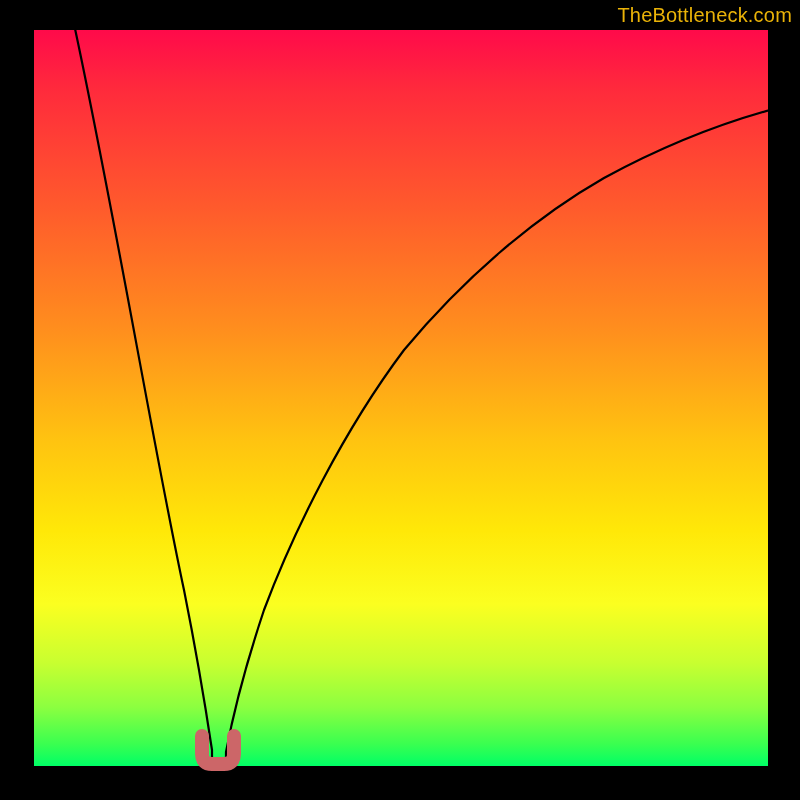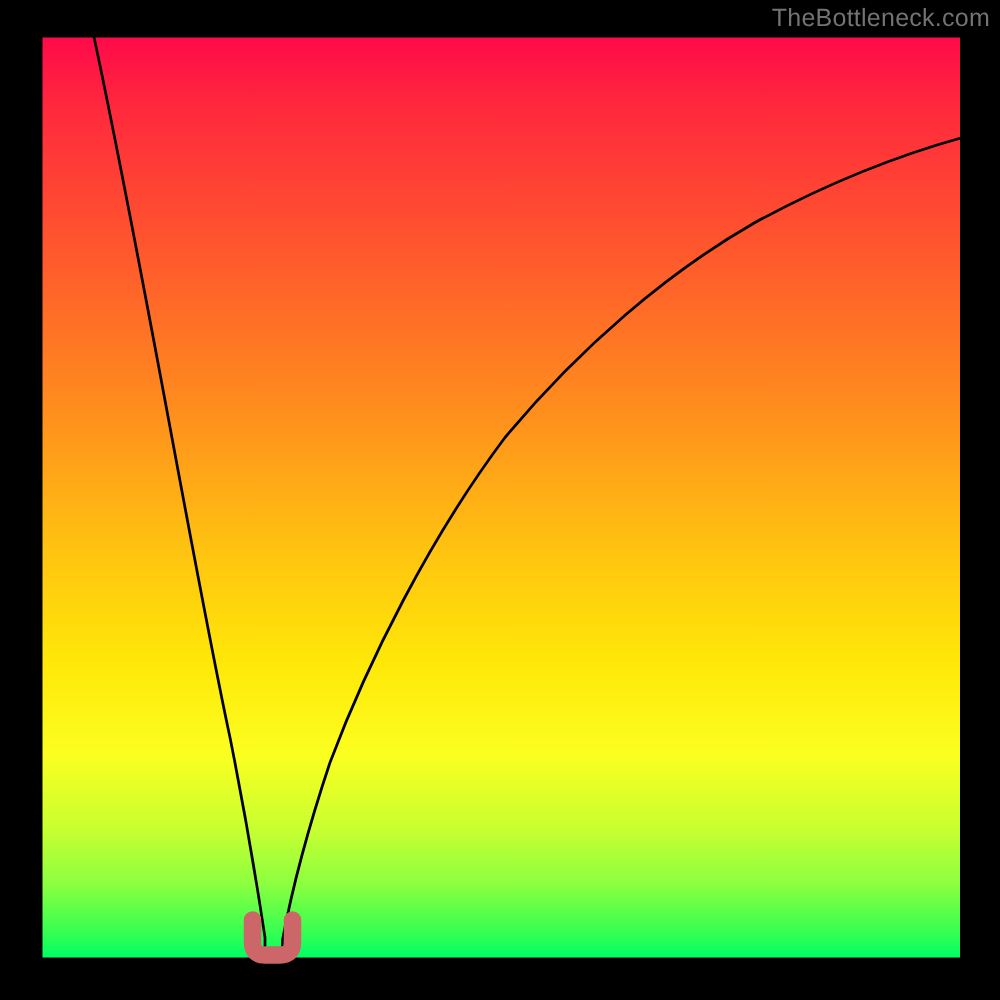--- a/index.html
+++ b/index.html
@@ -14,21 +14,21 @@
   .stage {
     position: relative;
     width: 800px;
     height: 800px;
     background: #000;
   }
   .watermark {
     position: absolute;
     top: 4px;
     right: 8px;
-    color: #737373;
+    color: #eab308;
     font-size: 20px;
     font-weight: 500;
     letter-spacing: 0.2px;
     z-index: 10;
   }
   .plot-area {
     position: absolute;
     left: 34px;
     top: 30px;
     width: 734px;

